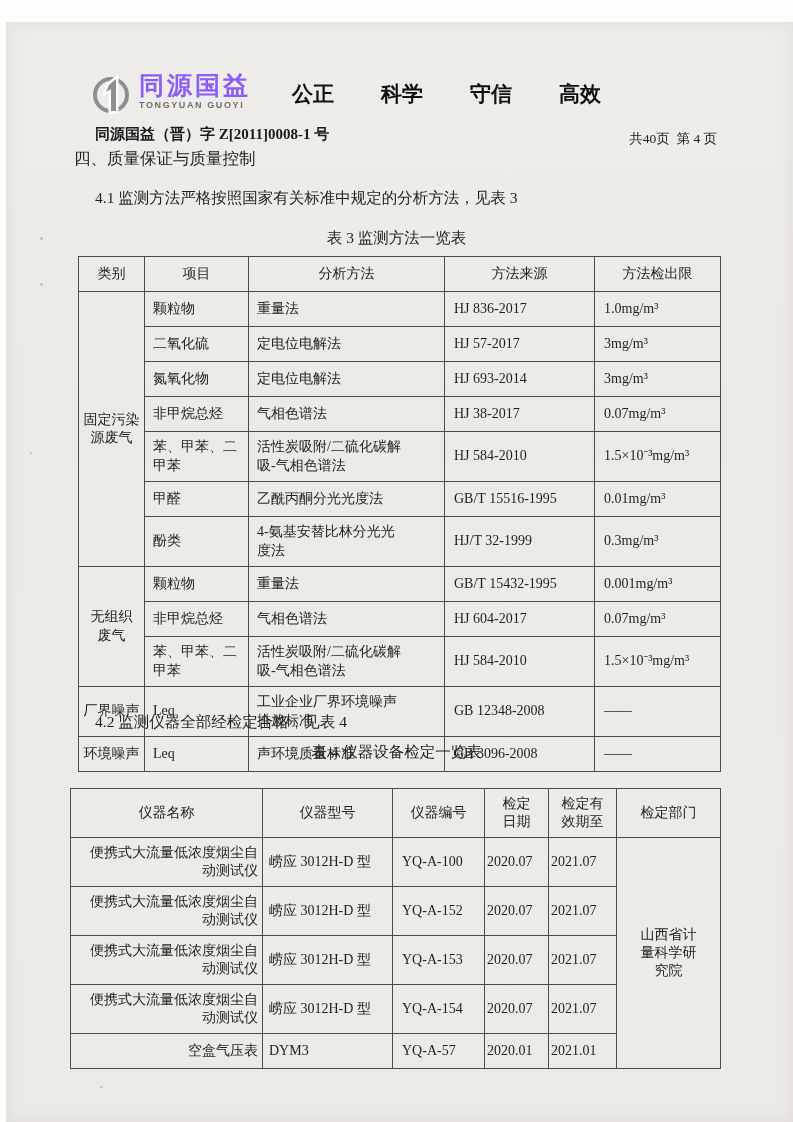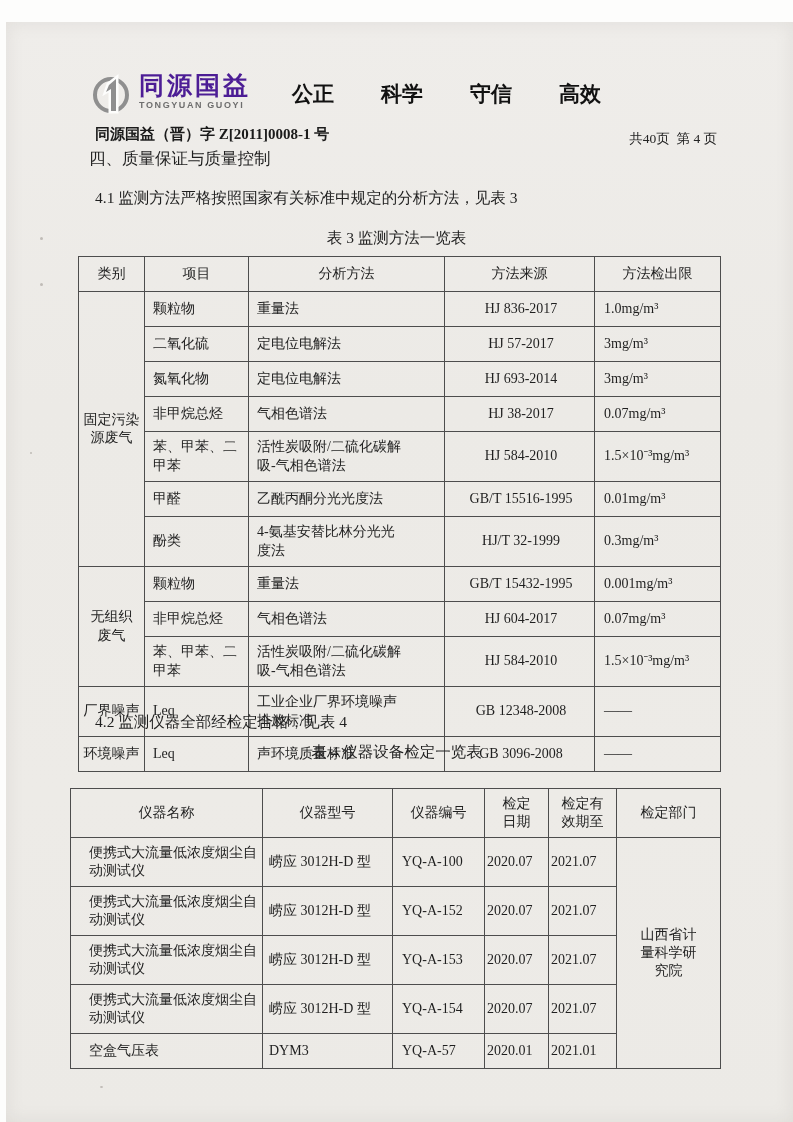--- a/index.html
+++ b/index.html
@@ -14,58 +14,58 @@
     box-shadow: inset 0 0 18px rgba(120,115,105,0.12);
   }
   .speck { position:absolute; background:#9a968f; border-radius:50%; opacity:.55; }
 
   
   .logo { position:absolute; left:92px; top:72px; display:flex; align-items:flex-start; }
   .logo svg { display:block; }
   .logo-texts { margin-left:7px; }
   .logo-name {
     font-family:"Liberation Sans", sans-serif; font-weight:bold; font-size:25px;
-    letter-spacing:3px; color:#4c1d95; line-height:1.05;
+    letter-spacing:3px; color:#8b5cf6; line-height:1.05;
   }
   .logo-sub {
     font-family:"Liberation Sans", sans-serif; font-weight:bold; font-size:9px;
     letter-spacing:1.6px; color:#6e6e6e; margin-top:2px;
   }
   .slogans {
     position:absolute; left:292px; top:80px; display:flex; gap:47px;
     font-family:"Liberation Sans", sans-serif; font-weight:bold; font-size:21px; color:#111;
   }
   .doc-number { position:absolute; left:95px; top:125px; font-size:15px; font-weight:bold; color:#1b1b1b; white-space:pre; }
   .page-count { position:absolute; right:76px; top:130px; font-size:13.5px; color:#242424; white-space:pre; }
 
-  .section-heading { position:absolute; left:89px; top:148px; font-size:16.5px; font-weight:normal; margin:0; }
+  .section-heading { position:absolute; left:74px; top:148px; font-size:16.5px; font-weight:normal; margin:0; }
   .para-41 { position:absolute; left:95px; top:188px; font-size:15.5px; margin:0; }
   .t3-title { position:absolute; left:0; top:228px; width:100%; text-align:center; font-size:15.5px; }
   .para-42 { position:absolute; left:95px; top:712px; font-size:15.5px; margin:0; }
   .t4-title { position:absolute; left:0; top:742px; width:100%; text-align:center; font-size:15.5px; }
 
   table { border-collapse:collapse; table-layout:fixed; }
   td,th { border:1px solid #4d4d4d; font-size:14px; font-weight:normal; white-space:pre-line; vertical-align:middle; padding:2px 6px; line-height:1.3; }
   th { text-align:center; }
 
   .table3 { position:absolute; left:78px; top:256px; width:642px; }
   .table3 tr.h  td, .table3 th { height:30px; }
   .table3 tr.s td { height:30px; }
   .table3 tr.d td { height:45px; }
   .table3 td.cat { text-align:center; padding:2px 2px; }
   .table3 td.c-item   { text-align:left; padding-left:8px; }
   .table3 td.c-method { text-align:left; padding-left:8px; }
-  .table3 td.c-source { text-align:center; padding-left:9px; }
+  .table3 td.c-source { text-align:left; padding-left:9px; }
   .table3 td.c-limit  { text-align:left; padding-left:9px; }
 
   .table4 { position:absolute; left:70px; top:788px; width:650px; }
   .table4 th { height:44px; }
   .table4 tr.d td { height:44px; }
   .table4 tr.s td { height:30px; }
-  .table4 td.c-name   { text-align:left; padding-left:18px; padding-right:4px; }
+  .table4 td.c-name   { text-align:right; padding-left:7px; padding-right:4px; }
   .table4 td.c-model  { text-align:left; }
   .table4 td.c-serial { text-align:left; padding-left:9px; }
   .table4 td.c-date, .table4 td.c-valid { padding:2px 2px; }
   .table4 td.dept { text-align:center; padding:2px 3px; }
 </style>
 </head>
 <body>
 
 <div class="page">
   <div class="scan-bg"></div>

